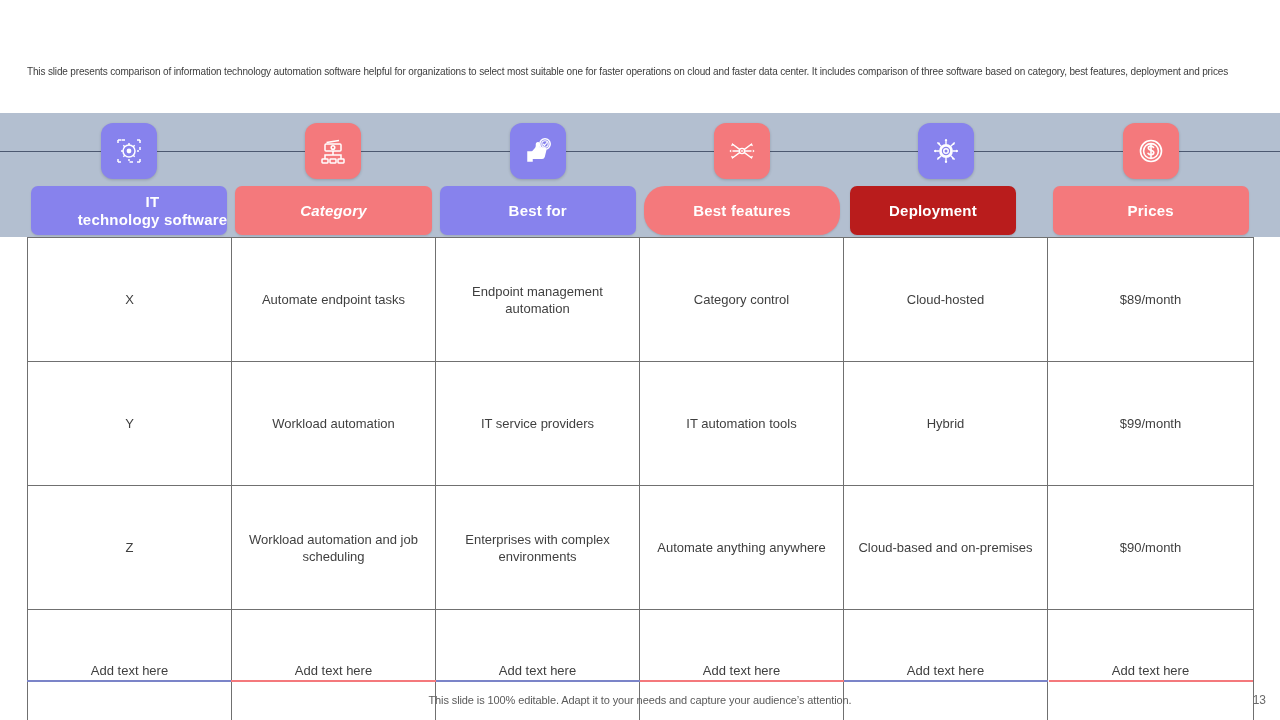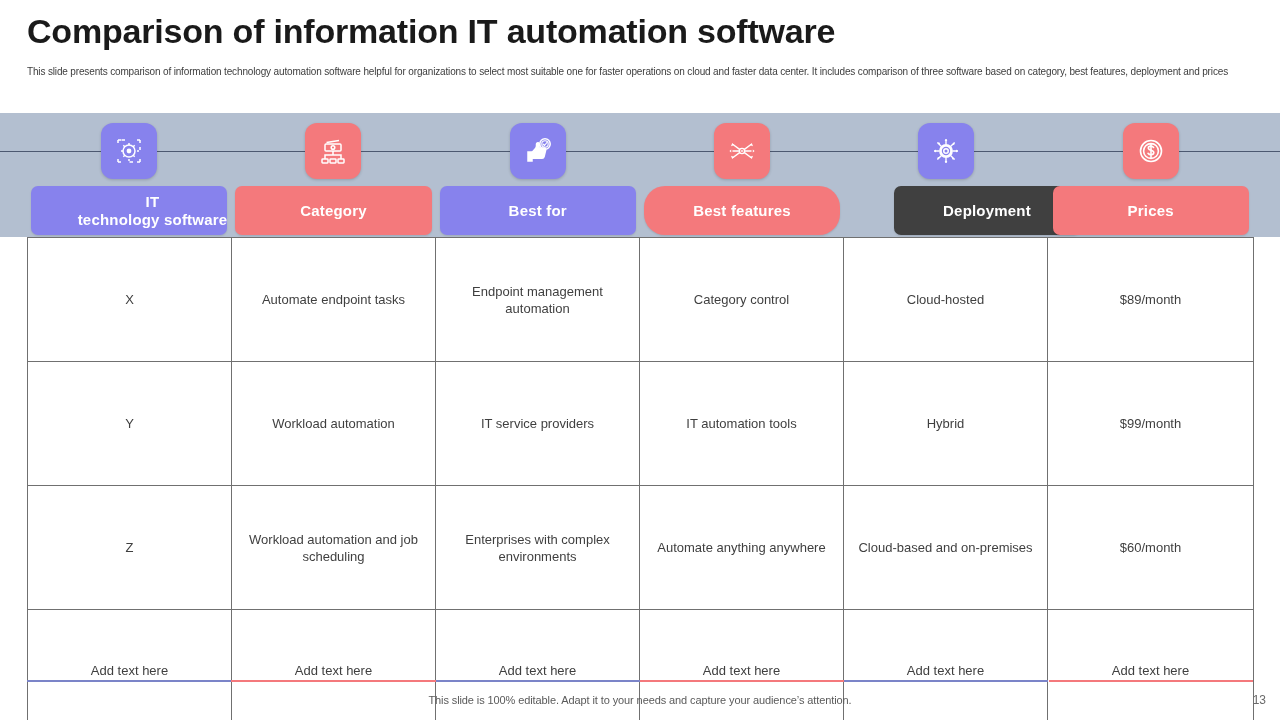--- a/index.html
+++ b/index.html
@@ -139,21 +139,20 @@
     right: 14px;
     top: 693px;
     font-size: 12px;
     color: #6a6a6a;
   }
 </style>
 </head>
 <body>
 
 <div class="title-block">
-  <div class="slide-title">Comparison of information IT automation software</div>
   <div class="slide-subtitle">This slide presents comparison of information technology automation software helpful for organizations to select most suitable one for faster operations on cloud and faster data center. It includes comparison of three software based on category, best features, deployment and prices</div>
 </div>
 
 <div class="grey-band"></div>
 <div class="band-rule"></div>
 
 <div class="icon-tile" id="tile0" style="left: 101.15px; background: rgb(135, 130, 237);">
   <span>
     <svg width="32" height="32" viewBox="0 0 32 32" fill="none" stroke="#ffffff" stroke-width="1.5">
       <circle cx="16" cy="16" r="6"></circle>
@@ -225,24 +224,24 @@
       <path d="M16 9.4v13.2" stroke-linecap="round"></path>
     </svg>
   </span>
 </div>
 
 <div class="head-pill" id="pill0" style="left: 31px; width: 196.3px; background: rgb(135, 130, 237); justify-content: flex-end;">
   <span>
     <span>IT</span><br><span>technology software</span>
   </span>
 </div>
-<div class="head-pill" id="pill1" style="left: 235.3px; width: 196.3px; background: rgb(244, 121, 124);">Category</div>
+<div class="head-pill" id="pill1" style="left: 235.3px; width: 196.3px; background: rgb(244, 121, 124); font-style: italic;">Category</div>
 <div class="head-pill" id="pill2" style="left: 439.6px; width: 196.3px; background: rgb(135, 130, 237);">Best for</div>
 <div class="head-pill" id="pill3" style="left: 643.9px; width: 196.3px; background: rgb(244, 121, 124); border-radius: 21px;">Best features</div>
-<div class="head-pill" id="pill4" style="left: 894px; width: 186px; background: #404040;">Deployment</div>
+<div class="head-pill" id="pill4" style="left: 850px; width: 166px; background: #b91c1c;">Deployment</div>
 <div class="head-pill" id="pill5" style="left: 1052.5px; width: 196.3px; background: rgb(244, 121, 124);">Prices</div>
 
 <table class="cmp-table">
   <colgroup>
     <col style="width:204px">
       <col style="width:204px">
       <col style="width:204px">
     <col style="width:204px">
       <col style="width:204px">
       <col style="width:206px">
@@ -263,21 +262,21 @@
       <td>IT automation tools</td>
       <td>Hybrid</td>
       <td>$99/month</td>
     </tr>
     <tr>
       <td>Z</td>
       <td>Workload automation and job scheduling</td>
       <td>Enterprises with complex environments</td>
       <td>Automate anything anywhere</td>
       <td>Cloud-based and on-premises</td>
-      <td>$60/month</td>
+      <td>$90/month</td>
     </tr>
     <tr>
       <td>Add text here</td>
       <td>Add text here</td>
       <td>Add text here</td>
       <td>Add text here</td>
       <td>Add text here</td>
       <td>Add text here</td>
     </tr>
   </tbody>

